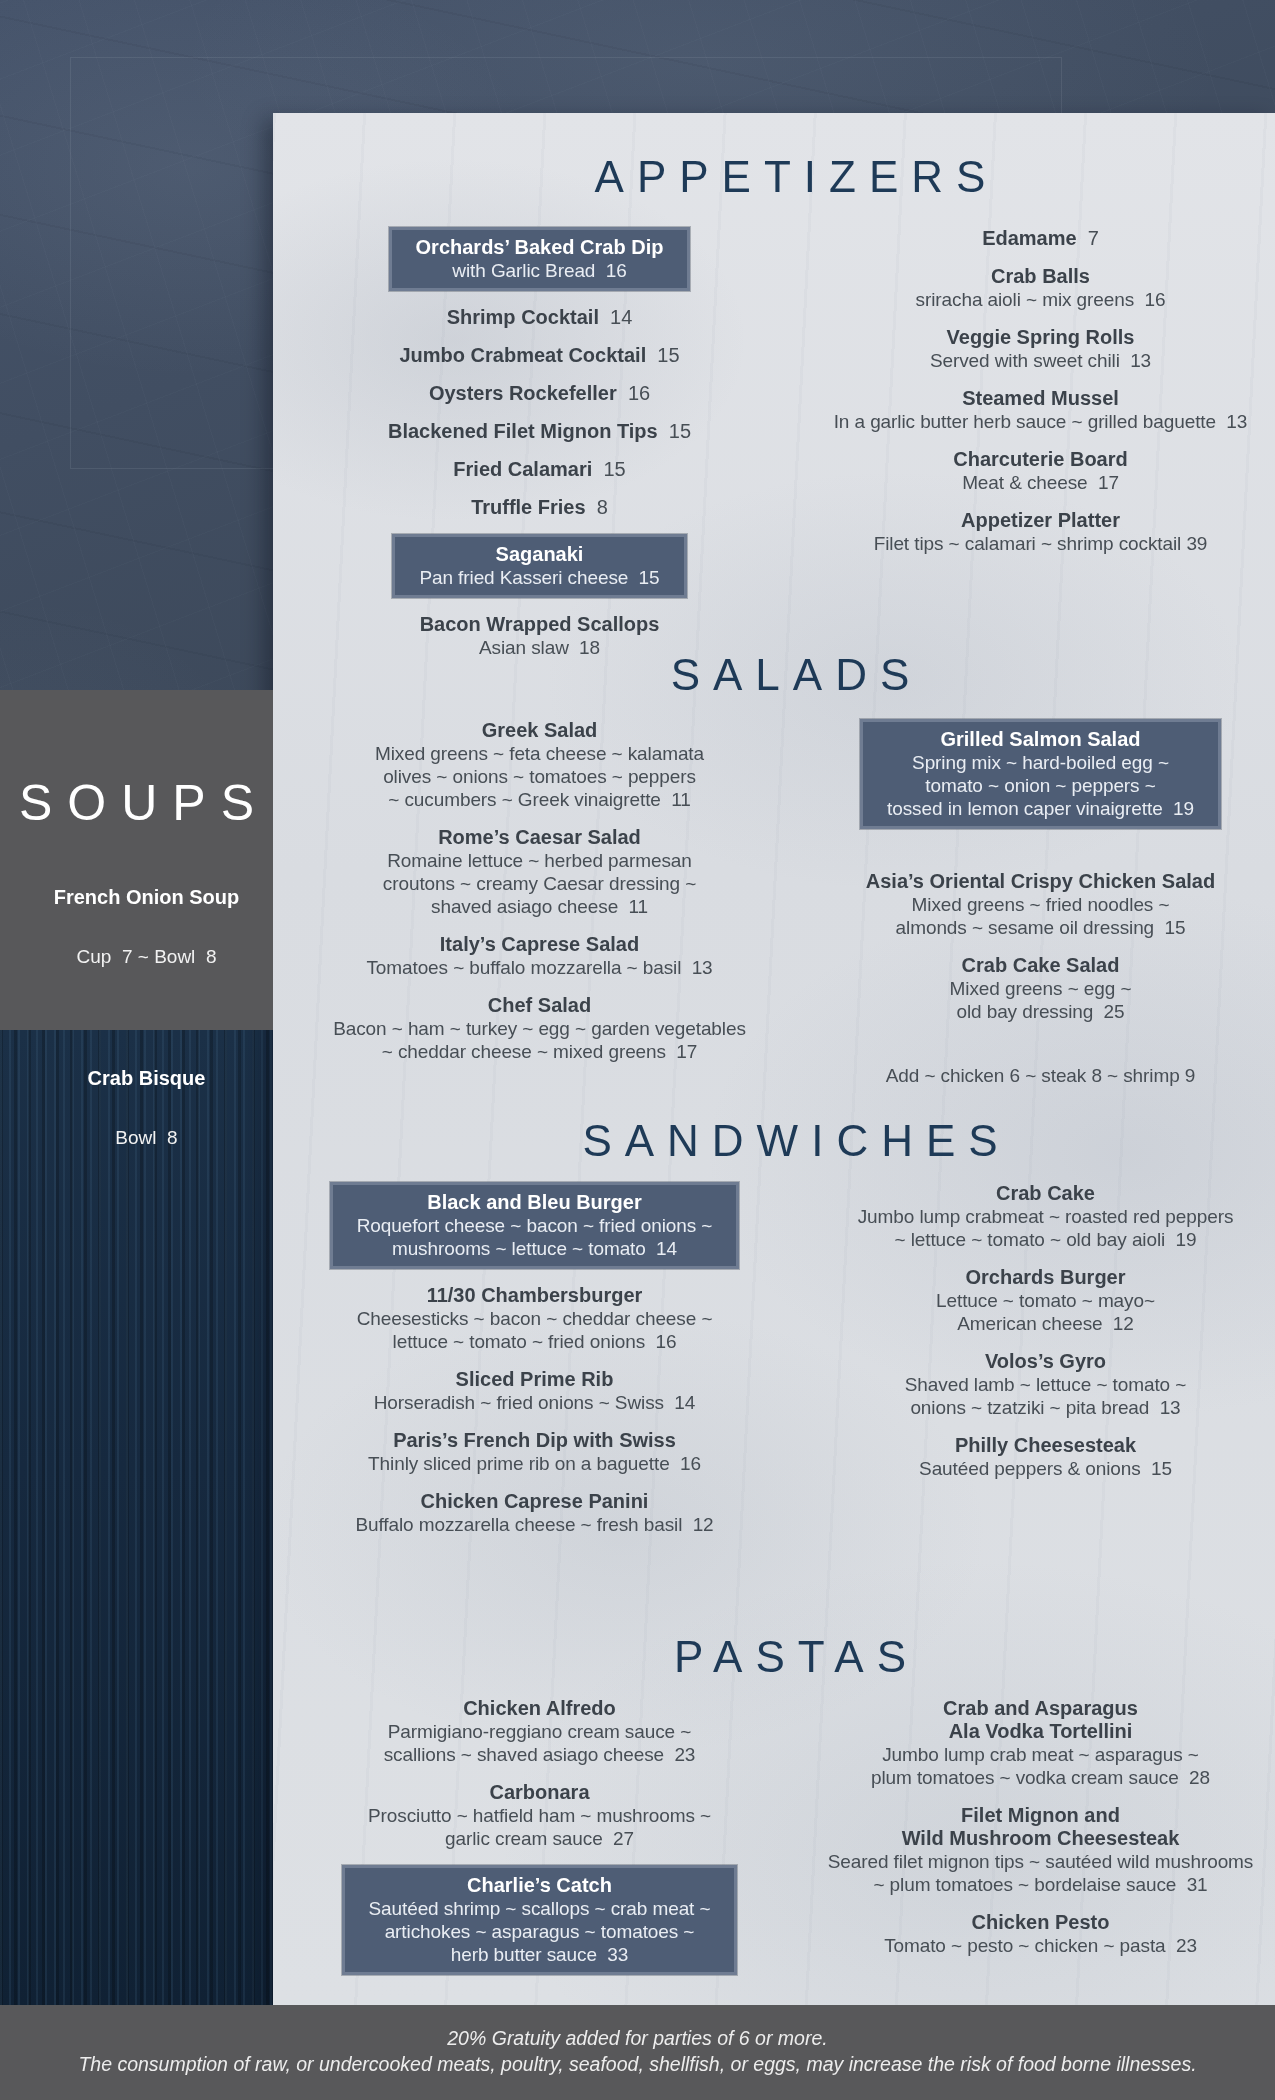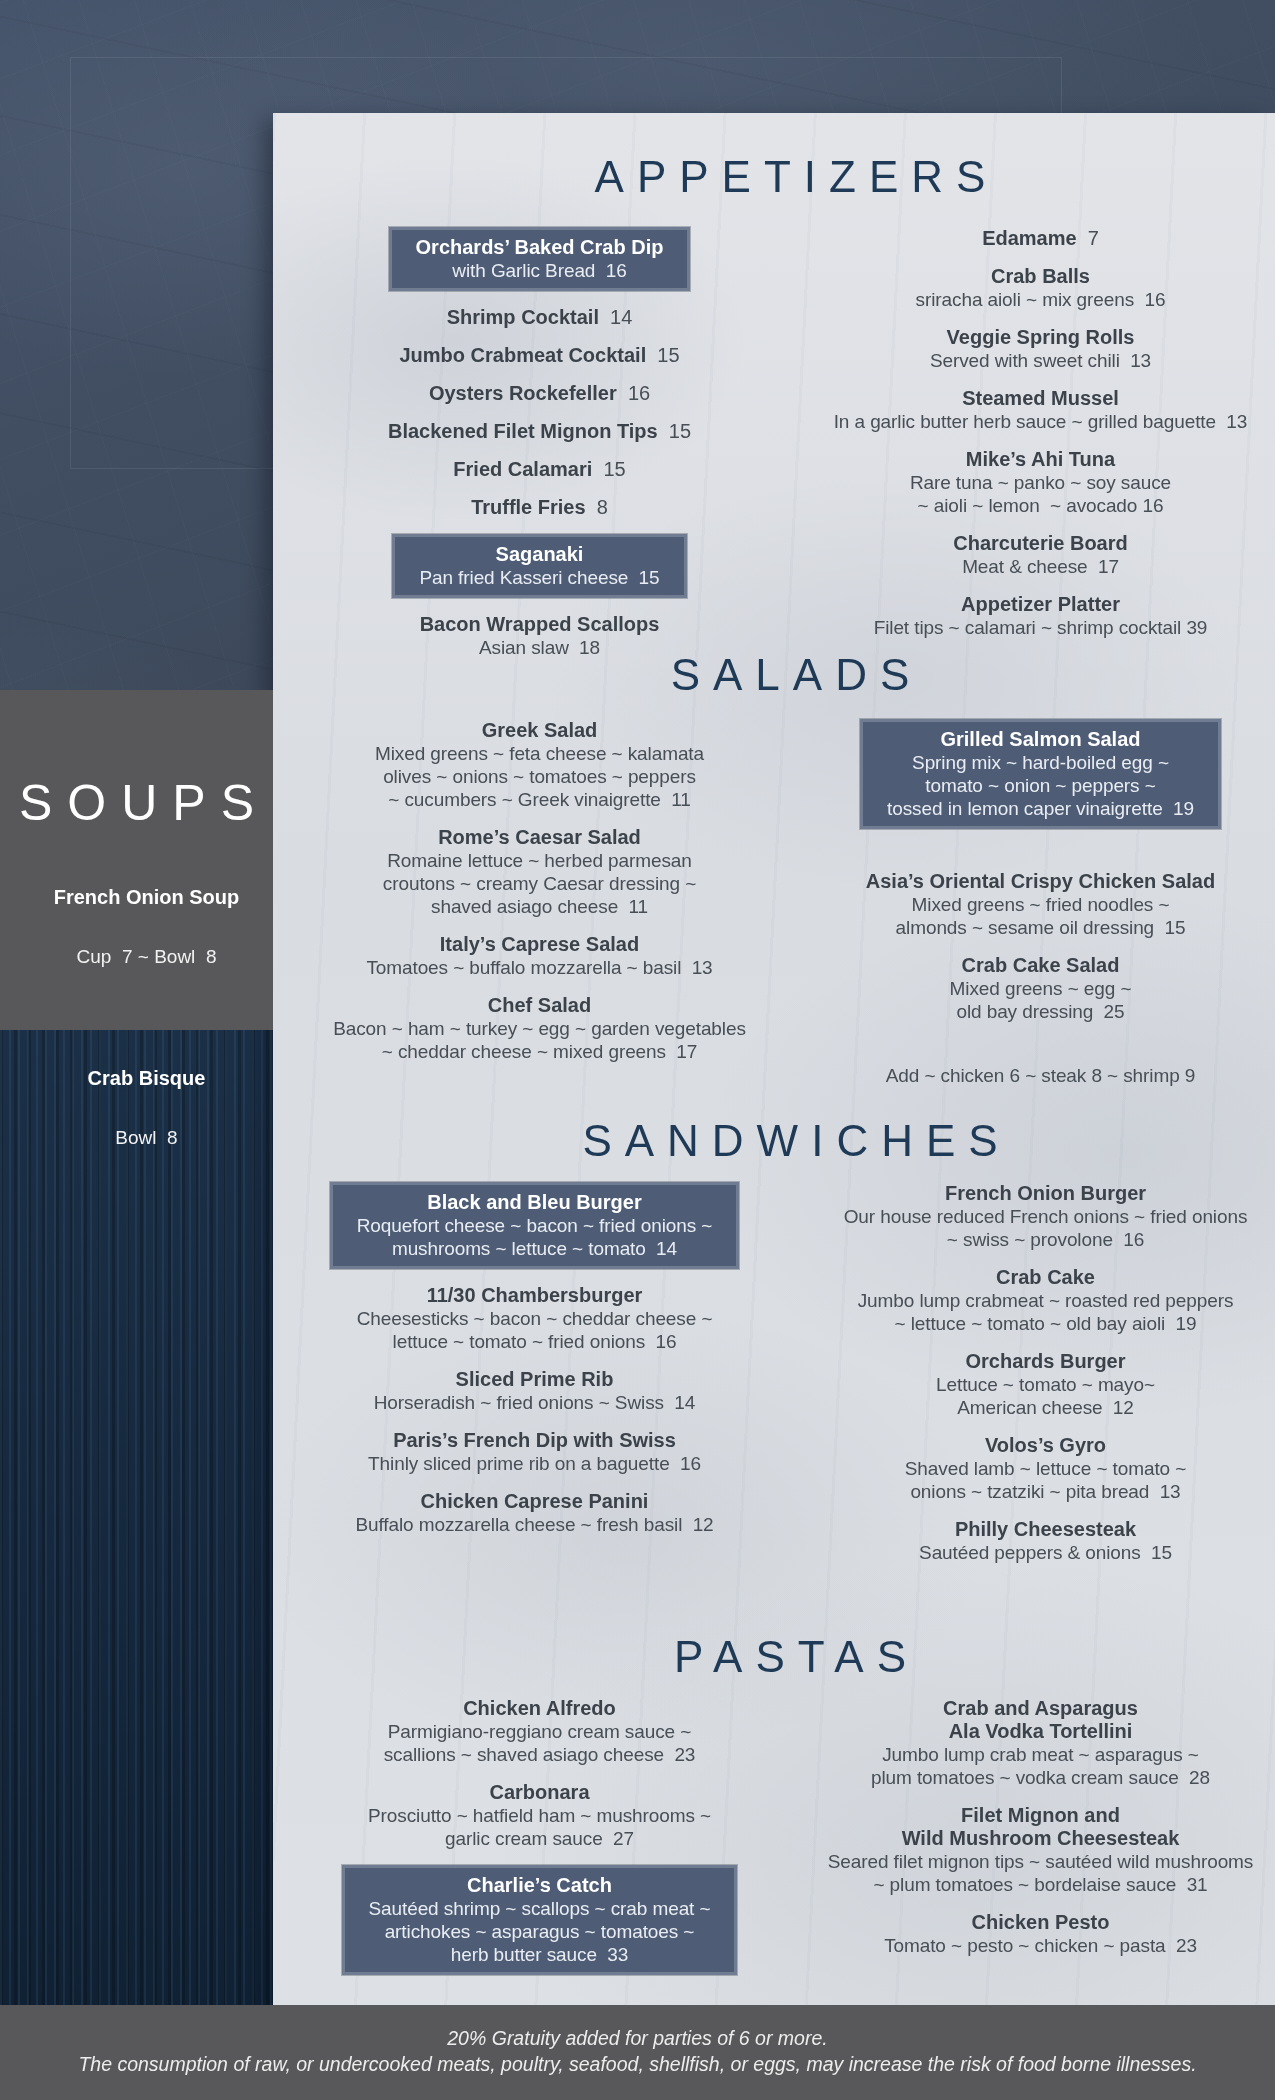--- a/index.html
+++ b/index.html
@@ -110,21 +110,20 @@
             <div class="item"><div class="item-name">Fried Calamari<span class="price">  15</span></div></div>
             <div class="item"><div class="item-name">Truffle Fries<span class="price">  8</span></div></div>
             <div class="item highlight"><div class="item-name">Saganaki</div><div class="item-desc">Pan fried Kasseri cheese  15</div></div>
             <div class="item"><div class="item-name">Bacon Wrapped Scallops</div><div class="item-desc">Asian slaw  18</div></div>
           </div>
         <div class="col">
             <div class="item"><div class="item-name">Edamame<span class="price">  7</span></div></div>
             <div class="item"><div class="item-name">Crab Balls</div><div class="item-desc">sriracha aioli ~ mix greens  16</div></div>
             <div class="item"><div class="item-name">Veggie Spring Rolls</div><div class="item-desc">Served with sweet chili  13</div></div>
             <div class="item"><div class="item-name">Steamed Mussel</div><div class="item-desc">In a garlic butter herb sauce ~ grilled baguette  13</div></div>
-            <div class="item"><div class="item-name">Mike’s Ahi Tuna</div><div class="item-desc">Rare tuna ~ panko ~ soy sauce</div><div class="item-desc">~ aioli ~ lemon  ~ avocado 16</div></div>
             <div class="item"><div class="item-name">Charcuterie Board</div><div class="item-desc">Meat &amp; cheese  17</div></div>
             <div class="item"><div class="item-name">Appetizer Platter</div><div class="item-desc">Filet tips ~ calamari ~ shrimp cocktail 39</div></div>
           </div>
       </div>
     </section>
 
     <section class="menu-section" id="sec-salads">
       <h2 class="section-title">SALADS</h2>
       <div class="cols">
         <div class="col">
@@ -146,21 +145,20 @@
       <h2 class="section-title">SANDWICHES</h2>
       <div class="cols">
         <div class="col">
             <div class="item highlight"><div class="item-name">Black and Bleu Burger</div><div class="item-desc">Roquefort cheese ~ bacon ~ fried onions ~</div><div class="item-desc">mushrooms ~ lettuce ~ tomato  14</div></div>
             <div class="item"><div class="item-name">11/30 Chambersburger</div><div class="item-desc">Cheesesticks ~ bacon ~ cheddar cheese ~</div><div class="item-desc">lettuce ~ tomato ~ fried onions  16</div></div>
             <div class="item"><div class="item-name">Sliced Prime Rib</div><div class="item-desc">Horseradish ~ fried onions ~ Swiss  14</div></div>
             <div class="item"><div class="item-name">Paris’s French Dip with Swiss</div><div class="item-desc">Thinly sliced prime rib on a baguette  16</div></div>
             <div class="item"><div class="item-name">Chicken Caprese Panini</div><div class="item-desc">Buffalo mozzarella cheese ~ fresh basil  12</div></div>
           </div>
         <div class="col">
-            <div class="item"><div class="item-name">French Onion Burger</div><div class="item-desc">Our house reduced French onions ~ fried onions</div><div class="item-desc">~ swiss ~ provolone  16</div></div>
             <div class="item"><div class="item-name">Crab Cake</div><div class="item-desc">Jumbo lump crabmeat ~ roasted red peppers</div><div class="item-desc">~ lettuce ~ tomato ~ old bay aioli  19</div></div>
             <div class="item"><div class="item-name">Orchards Burger</div><div class="item-desc">Lettuce ~ tomato ~ mayo~</div><div class="item-desc">American cheese  12</div></div>
             <div class="item"><div class="item-name">Volos’s Gyro</div><div class="item-desc">Shaved lamb ~ lettuce ~ tomato ~</div><div class="item-desc">onions ~ tzatziki ~ pita bread  13</div></div>
             <div class="item"><div class="item-name">Philly Cheesesteak</div><div class="item-desc">Sautéed peppers &amp; onions  15</div></div>
           </div>
       </div>
     </section>
 
     <section class="menu-section" id="sec-pastas">
       <h2 class="section-title">PASTAS</h2>

